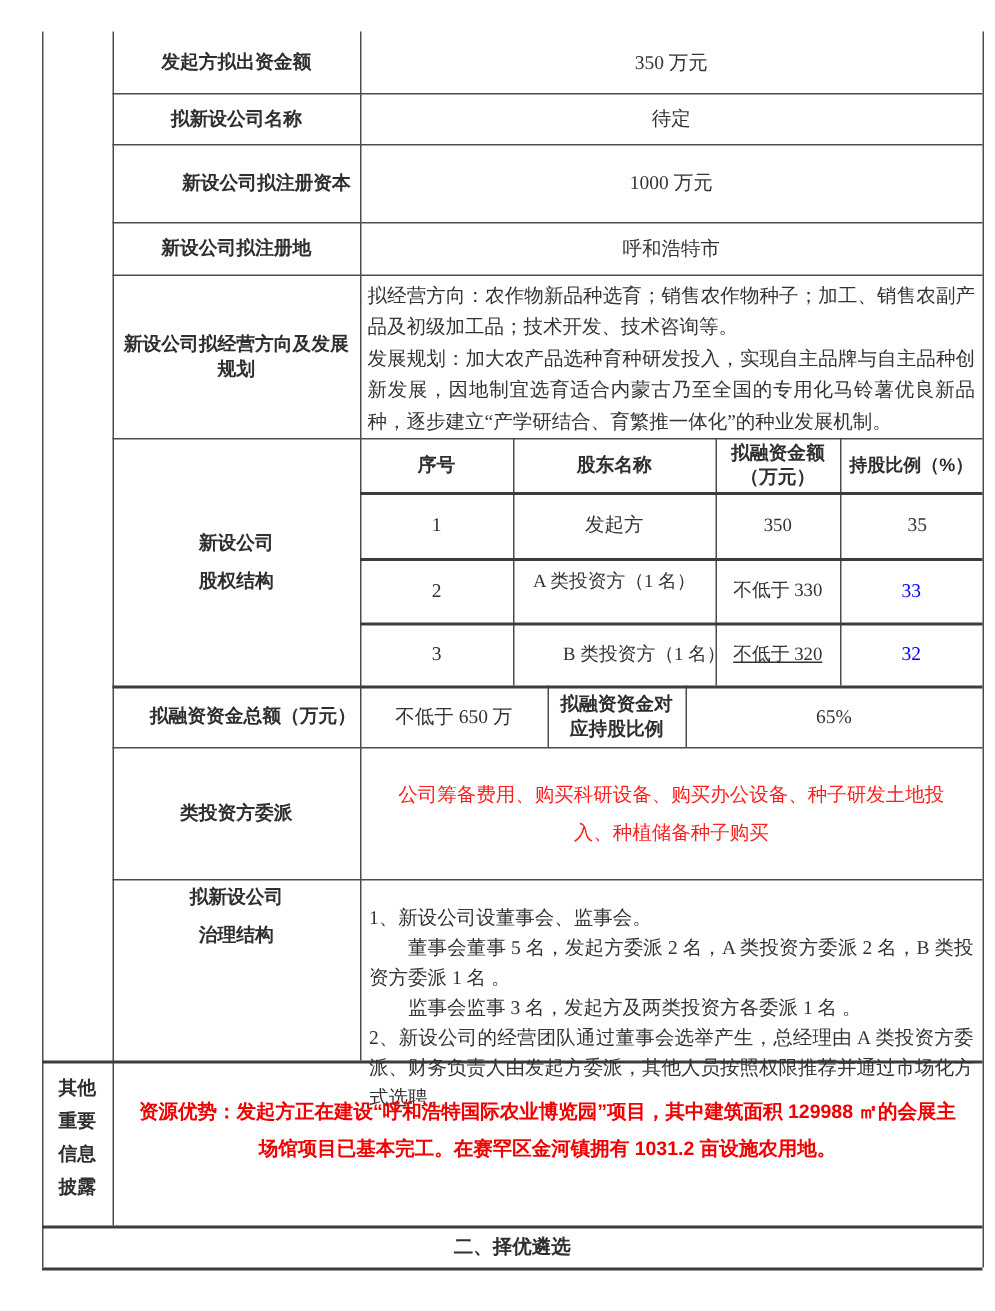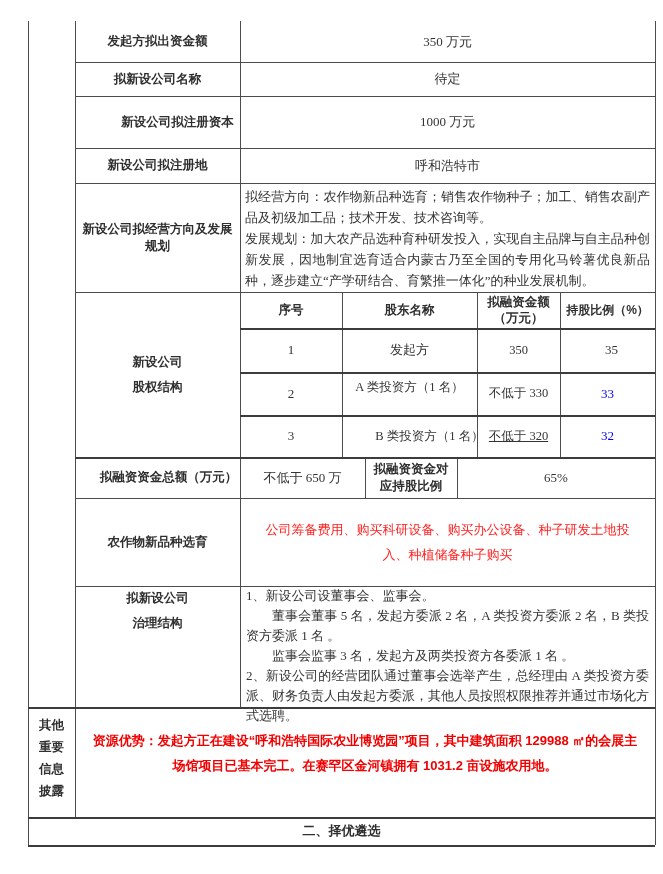--- a/index.html
+++ b/index.html
@@ -93,28 +93,28 @@
   <div class="cell" style="left:240px;top:415px;width:102px;height:42px;">3</div>
   <div class="cell small" style="left:342px;top:415px;width:135px;height:42px;padding-left:20px;">B 类投资方（1 名）</div>
   <div class="cell small" style="left:477px;top:415px;width:83px;height:42px;text-decoration:underline;">不低于 320</div>
   <div class="cell blue" style="left:560px;top:415px;width:95px;height:42px;">32</div>
 
   <div class="cell lbl" style="left:62px;top:457px;width:165px;height:41px;margin-left:24px;">拟融资资金总额（万元）</div>
   <div class="cell" style="left:240px;top:457px;width:125px;height:41px;">不低于 650 万</div>
   <div class="cell lbl" style="left:365px;top:457px;width:92px;height:41px;line-height:17px;padding:0 4px;box-sizing:border-box;">拟融资资金对应持股比例</div>
   <div class="cell" style="left:457px;top:457px;width:198px;height:41px;">65%</div>
 
-  <div class="cell lbl" style="left:75px;top:498px;width:165px;height:88px;">农作物新品种选育</div>
+  <div class="cell lbl" style="left:75px;top:498px;width:165px;height:88px;">类投资方委派</div>
   <div class="cell red-usage" style="left:240px;top:498px;width:415px;height:88px;line-height:25px;padding:0 16px;box-sizing:border-box;">公司筹备费用、购买科研设备、购买办公设备、种子研发土地投入、种植储备种子购买</div>
 
   <div class="cell lbl stack" style="left:75px;top:586px;width:165px;height:121px;justify-content:flex-start;padding-top:4px;box-sizing:border-box;">
     <div>拟新设公司</div>
     <div>治理结构</div>
   </div>
-  <div class="cell txt" style="left:240px;top:586px;width:415px;height:121px;padding:0 6px;box-sizing:border-box;line-height:20px;">
+  <div class="cell txt" style="left:240px;top:586px;width:415px;height:121px;padding:16px 6px;box-sizing:border-box;line-height:20px;">
     <p>1、新设公司设董事会、监事会。</p>
     <p class="indent">董事会董事 5 名，发起方委派 2 名，A 类投资方委派 2 名，B 类投资方委派 1 名 。</p>
     <p class="indent">监事会监事 3 名，发起方及两类投资方各委派 1 名 。</p>
     <p>2、新设公司的经营团队通过董事会选举产生，总经理由 A 类投资方委派、财务负责人由发起方委派，其他人员按照权限推荐并通过市场化方式选聘。</p>
   </div>
 
   <div class="cell lbl" style="left:28px;top:707px;width:47px;height:110px;align-items:flex-start;padding:7px 6px 0;box-sizing:border-box;line-height:22px;">其他重要信息披露</div>
   <div class="cell red-disc" style="left:75px;top:707px;width:580px;height:110px;align-items:flex-start;padding:21px 12px 0;box-sizing:border-box;line-height:25px;">资源优势：发起方正在建设“呼和浩特国际农业博览园”项目，其中建筑面积 129988 ㎡的会展主场馆项目已基本完工。在赛罕区金河镇拥有 1031.2 亩设施农用地。</div>
 
   <div class="cell lbl" style="left:28px;top:817px;width:627px;height:28px;font-size:13px;">二、择优遴选</div>

